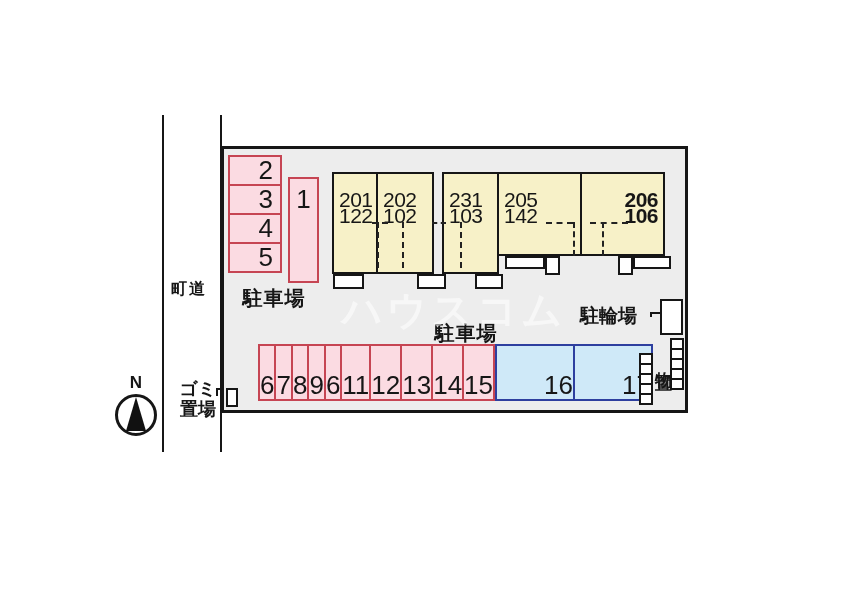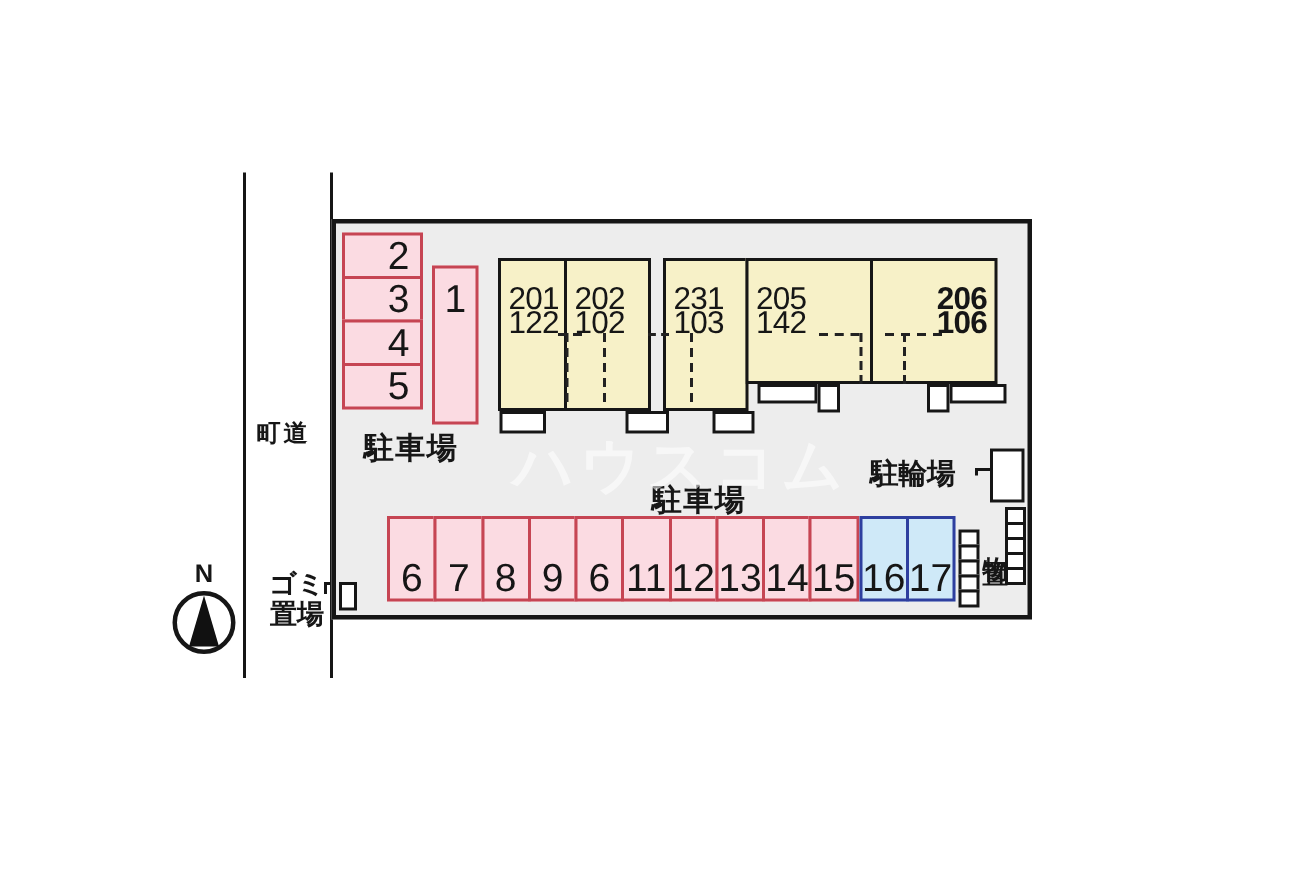--- a/index.html
+++ b/index.html
@@ -41,21 +41,21 @@
 
   
   .bike-label{position:absolute;left:356px;top:154px;width:72px;font-size:19px;font-weight:bold;white-space:nowrap;}
   .tick{position:absolute;border-top:2px solid #161616;border-left:2px solid #161616;}
   .bike-rect{position:absolute;left:436px;top:150px;width:23px;height:36px;background:#ffffff;border:2px solid #161616;}
 
   
   #bottom-row{position:absolute;left:34px;top:195px;width:379px;height:57px;display:flex;z-index:4;}
   .row-cell{flex:1;display:flex;align-items:flex-end;justify-content:center;font-size:26px;line-height:27px;}
   .row-cell.pink{background:var(--pink-fill,#fbdbe2);border:2px solid var(--pink-border,#c64553);}
-  .row-cell.blue{background:var(--blue-fill,#cfe9f8);border:2px solid var(--blue-border,#2e3f9f);}
+  .row-cell.blue{background:var(--blue-fill,#cfe9f8);border:2px solid var(--blue-border,#2e3f9f);padding-left:47px;}
   .row-cell.overlap{margin-left:-2px;}
 
   
   .storage-col{position:absolute;width:14px;z-index:4;}
   .storage-cell{height:12px;background:#ffffff;border:2px solid #161616;}
   .storage-cell:not(:first-child){margin-top:-2px;}
   .storage-label{position:absolute;left:428px;top:209px;writing-mode:vertical-rl;font-size:17px;font-weight:bold;letter-spacing:2px;z-index:5;background:rgba(255,255,255,0.0);}
 
   .garbage-rect{position:absolute;left:2px;top:239px;width:12px;height:19px;background:#ffffff;border:2px solid #161616;z-index:4;}
 </style>

